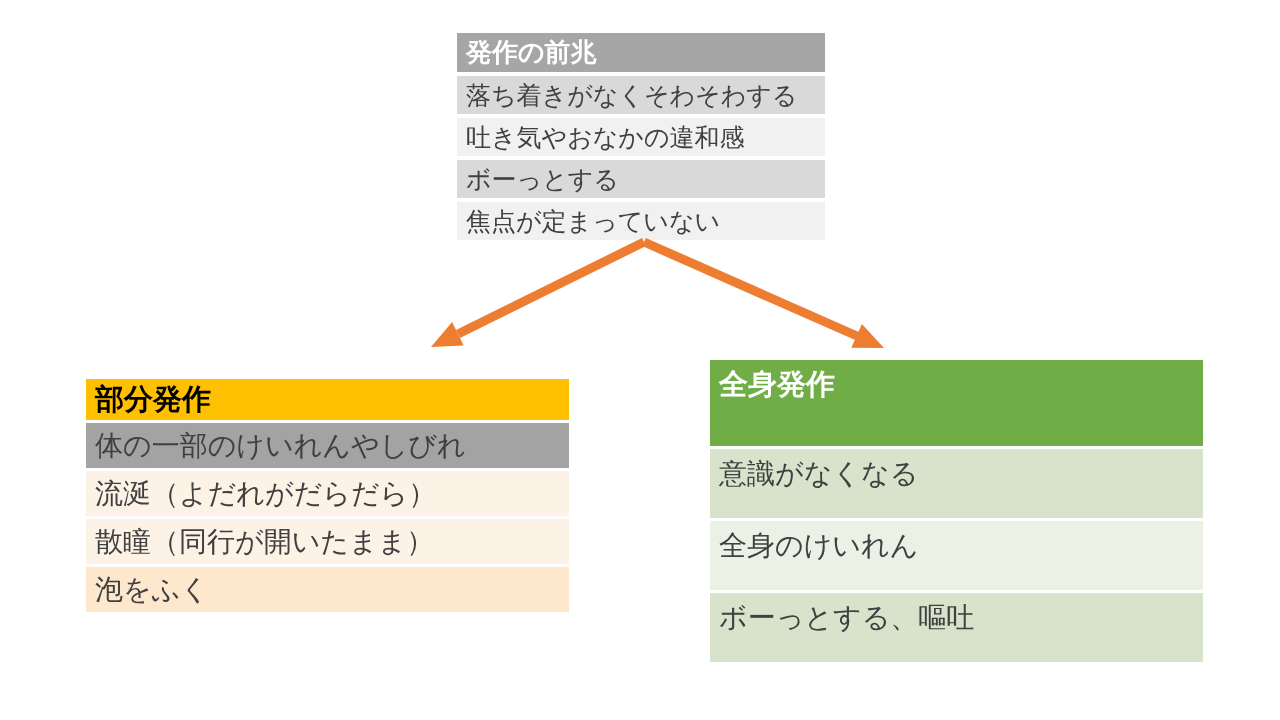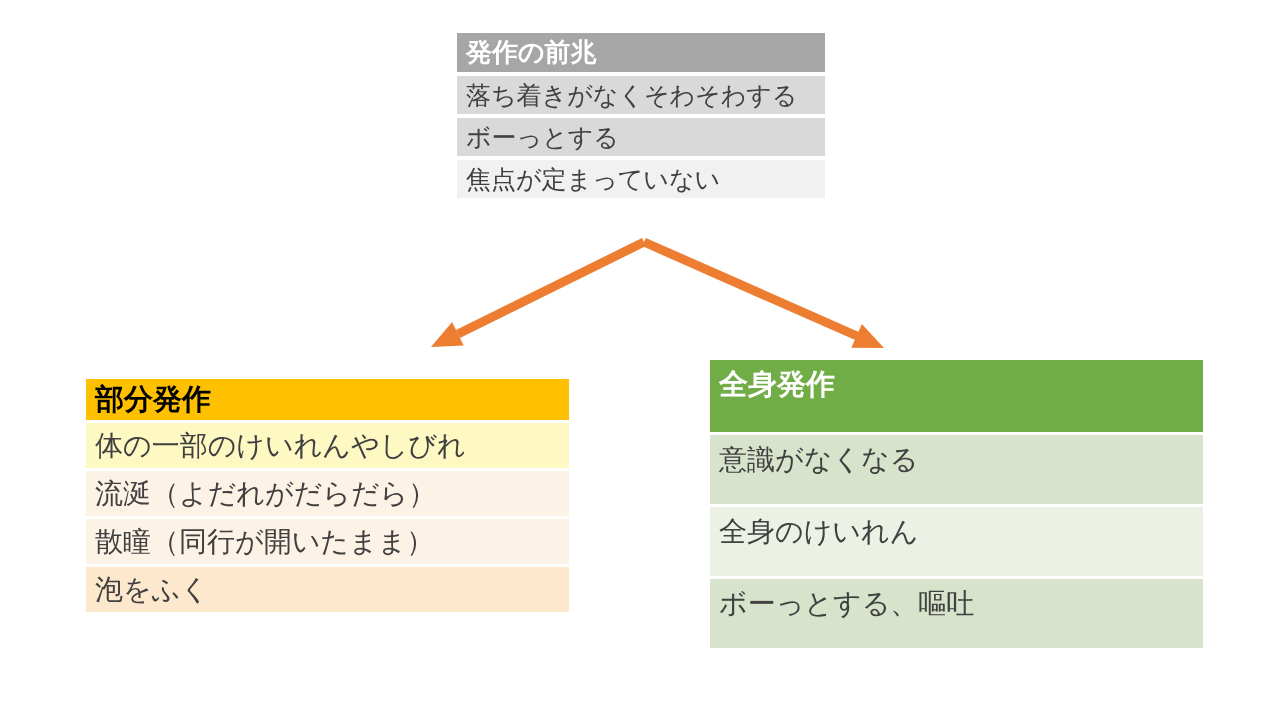--- a/index.html
+++ b/index.html
@@ -28,54 +28,55 @@
   .tbl-top .hdr  { height: 39px; font-size: 26px; color: #ffffff; }
   .tbl-top .row  { height: 38px; font-size: 25px; }
 
   
   .tbl-left { left: 86px; top: 362px; width: 483px; row-gap: 3px; margin-top: 17px; }
   .tbl-left .hdr { height: 41px; font-size: 29px; color: #000000; }
   .tbl-left .row { height: 45px; font-size: 28px; }
 
   
   .tbl-right { left: 710px; top: 360px; width: 493px; row-gap: 3px; }
-  .tbl-right .hdr { height: 72px; font-size: 29px; color: #ffffff;
+  .tbl-right .hdr { height: 86px; font-size: 29px; color: #ffffff;
                     align-items: flex-start; padding-top: 5px; }
   .tbl-right .row { height: 69px; font-size: 28px;
                     align-items: flex-start; padding-top: 6px; }
 
   .arrows { position: absolute; left: 0; top: 0; width: 1280px; height: 720px;
             pointer-events: none; }
 </style>
 </head>
 <body>
 
 <div class="stage">
 
   <div class="tbl tbl-top">
     <div class="cell hdr" style="background-color: rgb(166, 166, 166);">発作の前兆</div>
     <div class="cell row" style="background-color: rgb(217, 217, 217);">落ち着きがなくそわそわする</div>
+    <div class="cell row" style="background-color: rgb(241, 241, 241);">吐き気やおなかの違和感</div>
     <div class="cell row" style="background-color: rgb(217, 217, 217);">ボーっとする</div>
     <div class="cell row" style="background-color: rgb(241, 241, 241);">焦点が定まっていない</div>
   </div>
 
   <svg class="arrows" viewBox="0 0 1280 720" xmlns="http://www.w3.org/2000/svg">
     <g>
       <line x1="644" y1="242" x2="458" y2="334" stroke-width="9" stroke="#ED7D31"></line>
       <polygon points="431,347 452.1,322.0 463.7,345.4" fill="#ED7D31"></polygon>
     </g>
     <g>
       <line x1="644" y1="242" x2="857" y2="336" stroke-width="9" stroke="#ED7D31"></line>
       <polygon points="884,348 851.3,347.7 861.9,323.9" fill="#ED7D31"></polygon>
     </g>
   </svg>
 
   <div class="tbl tbl-left">
     <div class="cell hdr" style="background-color: rgb(255, 192, 0);">部分発作</div>
-    <div class="cell row" style="background-color: #fef9c3;">体の一部のけいれんやしびれ</div>
+    <div class="cell row" style="background-color: #a3a3a3;">体の一部のけいれんやしびれ</div>
     <div class="cell row" style="background-color: rgb(253, 242, 230);">流涎（よだれがだらだら）</div>
     <div class="cell row" style="background-color: rgb(253, 242, 230);">散瞳（同行が開いたまま）</div>
     <div class="cell row" style="background-color: rgb(253, 231, 205);">泡をふく</div>
   </div>
 
   <div class="tbl tbl-right">
     <div class="cell hdr" style="background-color: rgb(112, 173, 71);">全身発作</div>
     <div class="cell row" style="background-color: rgb(215, 227, 203);">意識がなくなる</div>
     <div class="cell row" style="background-color: rgb(235, 241, 229);">全身のけいれん</div>
     <div class="cell row" style="background-color: rgb(215, 227, 203);">ボーっとする、嘔吐</div>

